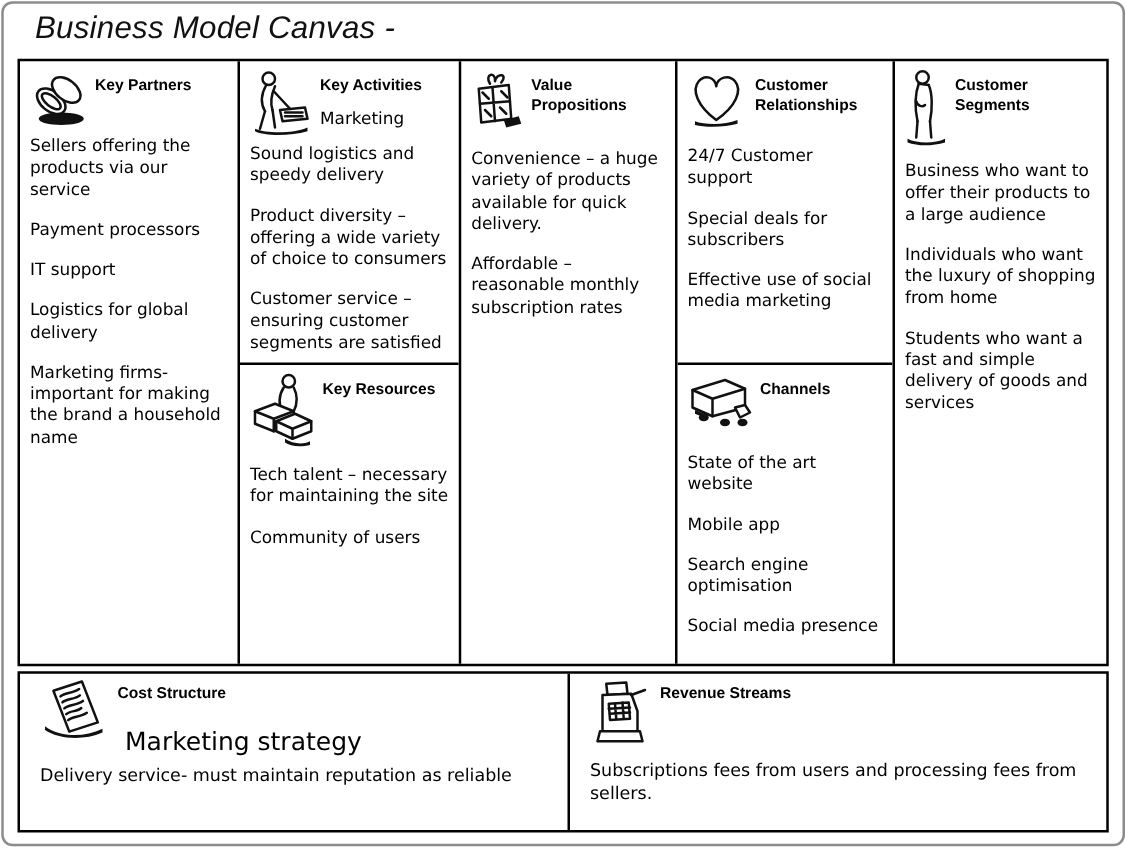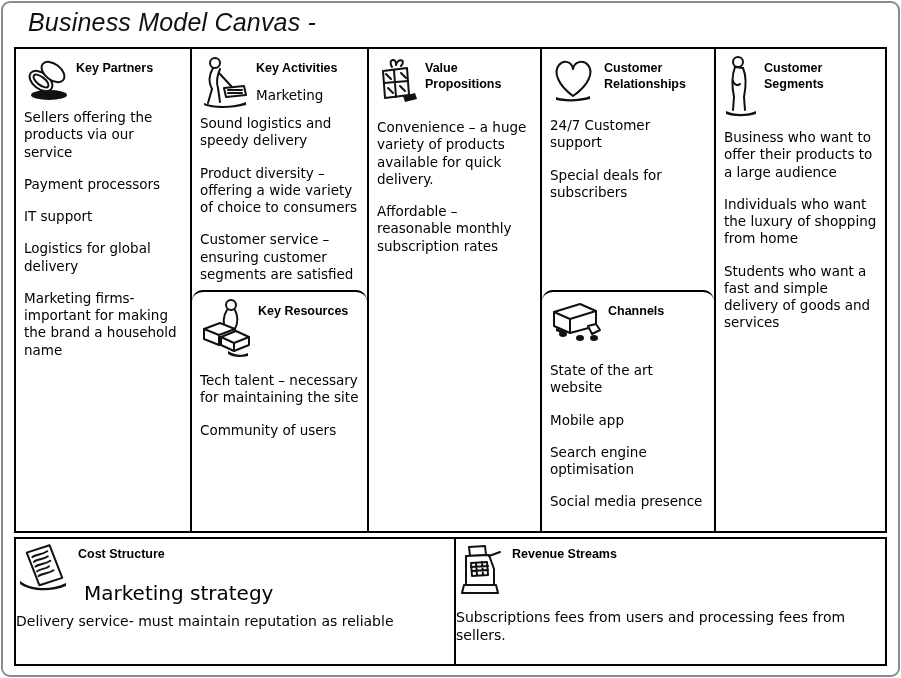--- a/index.html
+++ b/index.html
@@ -11,37 +11,37 @@
 
   .page-title { position:absolute; left:28px; top:8px; font-size:25px; letter-spacing:0.2px;
     font-family:"Liberation Sans", sans-serif; color:#111;font-style:italic; }
 
   .main-grid { position:absolute; left:14px; top:47px; width:873px; height:486px;
     border:2px solid #000; display:grid;
     grid-template-columns:174px 177px 173px 174px auto; background:#fff; }
   .col { border-left:2px solid #000; overflow:hidden; }
   .col.first { border-left:none; }
   .split { display:grid; grid-template-rows:241px auto; }
-  .subcell { overflow:hidden;border-radius:11px; }
+  .subcell { overflow:hidden; }
   .subcell.bottom { border-top:2px solid #000; }
 
   .cell-pad { padding:6px 8px 0 8px; height:100%; }
 
   .sec-header { display:flex; align-items:flex-start; gap:6px; margin-bottom:6px; }
   .icon { flex:0 0 auto; display:block; }
   .sec-title { font-family:"Liberation Sans", sans-serif; font-weight:bold;
     font-size:12.5px; line-height:1.25; padding-top:6px; color:#000; }
   .lead-item { font-size:13.5px; margin-top:10px; }
 
   .items p { font-size:13.5px; line-height:1.28; margin:0 0 15px 0; }
   .items.tight p { margin:0; }
 
   .bottom-grid { position:absolute; left:14px; top:537px; width:873px; height:129px;
     border:2px solid #000; display:grid; grid-template-columns:438px auto; background:#fff; }
-  .bottom-cell { overflow:hidden; padding:4px 10px 0 0; }
+  .bottom-cell { overflow:hidden; padding:4px 10px 0 16px; }
   .bottom-cell.right { border-left:2px solid #000; }
   .bottom-cell .items p { font-size:14px; margin:0; }
   .bottom-cell .sec-header { margin-bottom:2px; }
   .bottom-cell .sec-title { padding-top:4px; }
   .bottom-cell .lead-item { margin-top:18px; font-size:20px; margin-left:6px; }
 
   svg { display:block; }
   .ln { fill:none; stroke:#111; stroke-width:2; stroke-linecap:round; stroke-linejoin:round; }
   .fw { fill:#fff; stroke:#111; stroke-width:2; stroke-linejoin:round; }
   .fb { fill:#111; stroke:none; }
@@ -159,20 +159,21 @@
             <svg width="48" height="50" viewBox="0 0 48 50">
               <path class="fw" d="M23 41 C8 30 3 17 9 10 C14 4 22 7 23 14 C24 7 33 4 38 10 C44 17 39 30 23 41 Z"></path>
               <path class="fb" d="M6 42 C14 45 30 45 40 41 L40 44 C30 47 14 47 6 45 Z"></path>
             </svg>
           </span>
           <span class="sec-title">Customer Relationships</span>
         </div>
         <div class="items">
           <p>24/7 Customer support</p>
           <p>Special deals for subscribers</p>
+          <p>Effective use of social media marketing</p>
         </div>
       </div>
     </section>
     <section class="subcell bottom">
       <div class="cell-pad">
         <div class="sec-header" style="margin-bottom:14px">
           <span class="icon">
             <svg width="52" height="50" viewBox="0 0 52 50">
               <path class="fw" d="M4 14 L30 6 L46 13 L46 28 L20 35 L4 28 Z"></path>
               <path class="ln" d="M4 14 L20 21 L46 13 M20 21 V35" stroke-width="1.5"></path>

